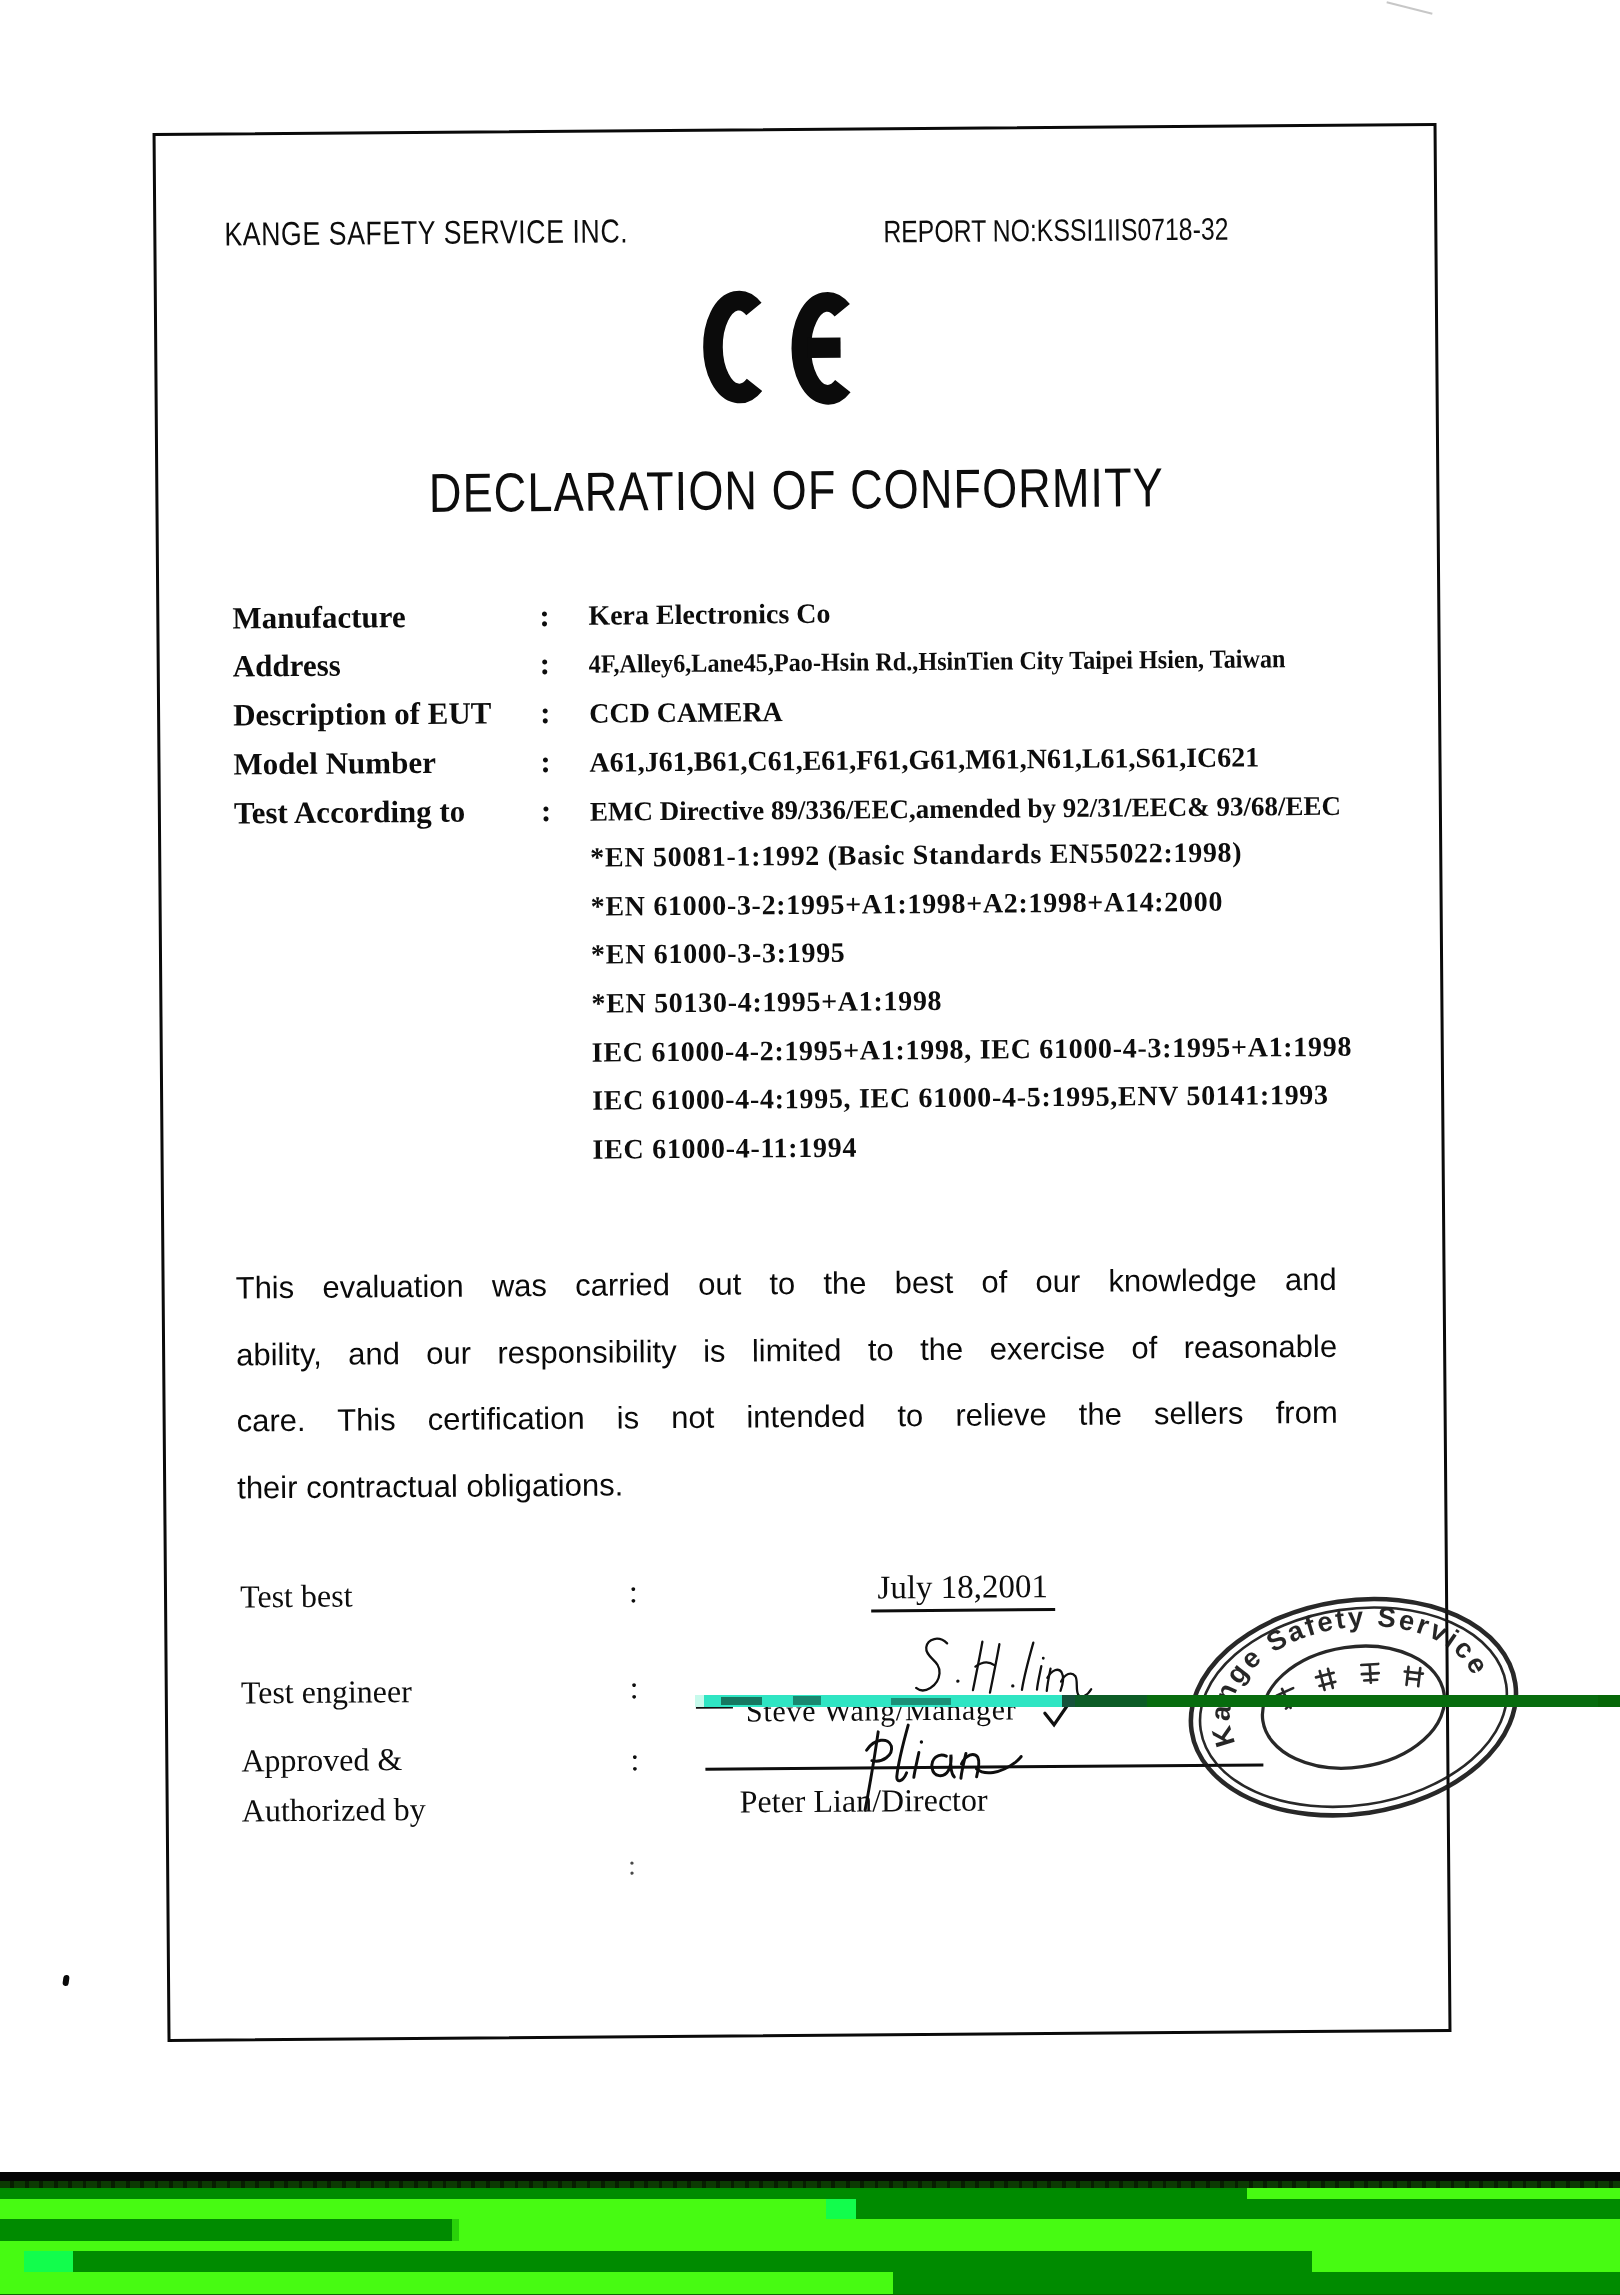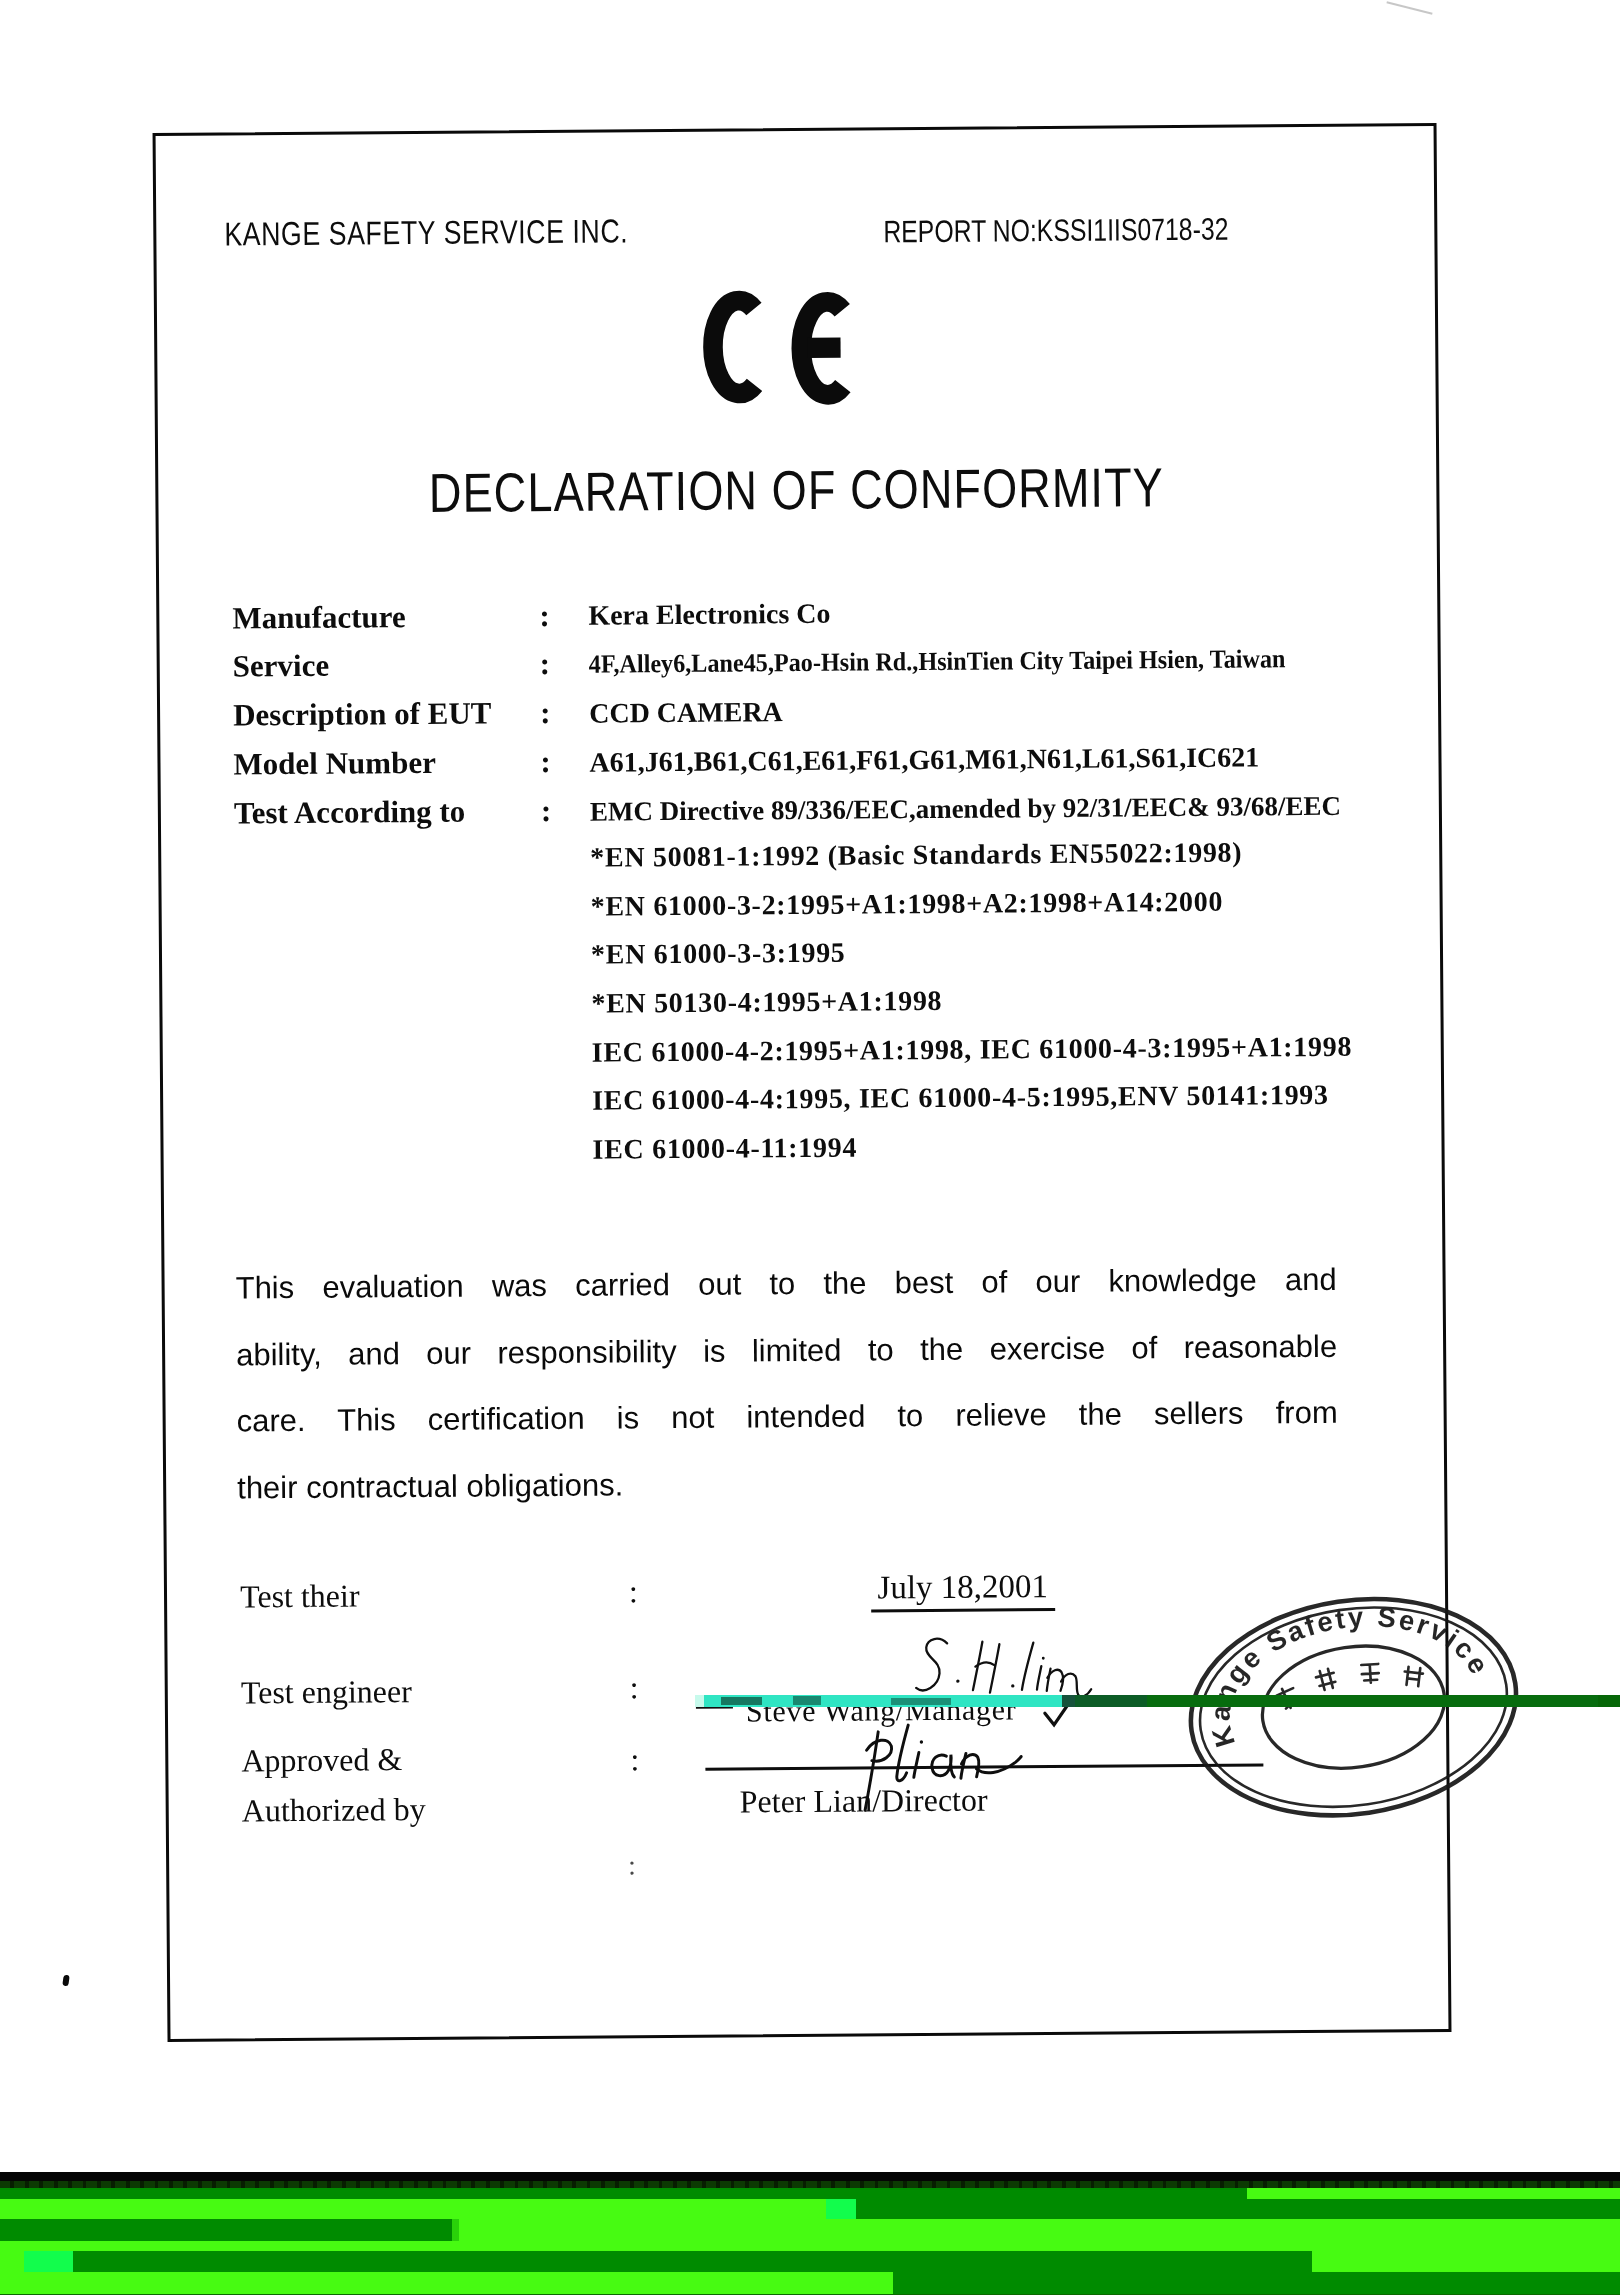--- a/index.html
+++ b/index.html
@@ -97,21 +97,21 @@
         <line x1="163" y1="96" x2="213" y2="96" stroke-width="31"></line>
       </g>
     </svg>
 
     <div class="a title">DECLARATION OF CONFORMITY</div>
 
     <div class="a lbl y1">Manufacture</div>
     <div class="a cln y1">:</div>
     <div class="a val y1v">Kera Electronics Co</div>
 
-    <div class="a lbl y2">Service</div>
+    <div class="a lbl y2">Address</div>
     <div class="a cln y2">:</div>
     <div class="a val val-address y2v">4F,Alley6,Lane45,Pao-Hsin Rd.,HsinTien City Taipei Hsien, Taiwan</div>
 
     <div class="a lbl y3">Description of EUT</div>
     <div class="a cln y3">:</div>
     <div class="a val y3v">CCD CAMERA</div>
 
     <div class="a lbl y4">Model Number</div>
     <div class="a cln y4">:</div>
     <div class="a val y4v">A61,J61,B61,C61,E61,F61,G61,M61,N61,L61,S61,IC621</div>
@@ -126,21 +126,21 @@
     <div class="a std s4">*EN 50130-4:1995+A1:1998</div>
     <div class="a std s5">IEC 61000-4-2:1995+A1:1998, IEC 61000-4-3:1995+A1:1998</div>
     <div class="a std s6">IEC 61000-4-4:1995, IEC 61000-4-5:1995,ENV 50141:1993</div>
     <div class="a std s7">IEC 61000-4-11:1994</div>
 
     <div class="a pline p1">This evaluation was carried out to the best of our knowledge and</div>
     <div class="a pline p2">ability, and our responsibility is limited to the exercise of reasonable</div>
     <div class="a pline p3">care. This certification is not intended to relieve the sellers from</div>
     <div class="a pline p4">their contractual obligations.</div>
 
-    <div class="a so-lbl td-l">Test their</div>
+    <div class="a so-lbl td-l">Test best</div>
     <div class="a so-cln td-c">:</div>
     <div class="a td-val">July 18,2001</div>
 
     <div class="a so-lbl te-l">Test engineer</div>
     <div class="a so-cln te-c">:</div>
     <div class="a dash"></div>
     <div class="a se-name">Steve Wang/Manager</div>
 
     <svg class="a sig1" width="209" height="79" viewBox="0 0 320 120">
       <g stroke="#101010" stroke-width="3.5" fill="none" stroke-linecap="round">

